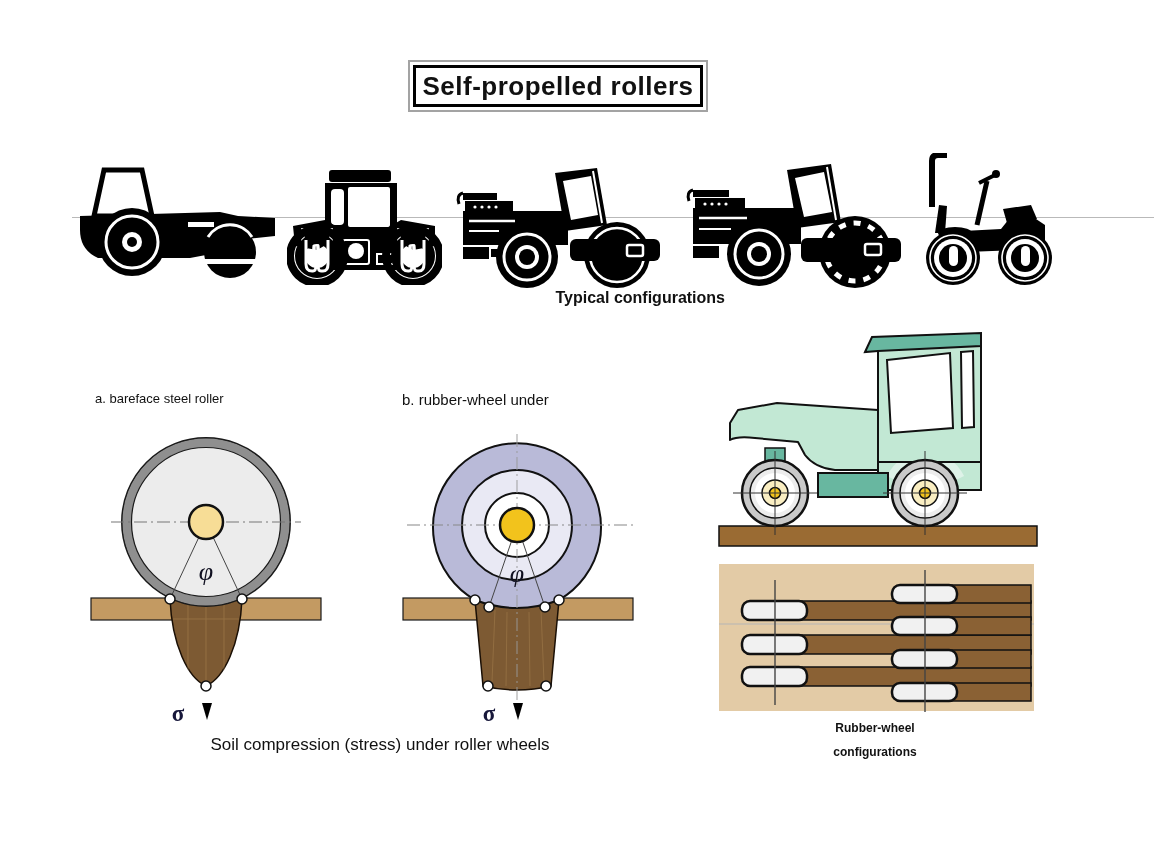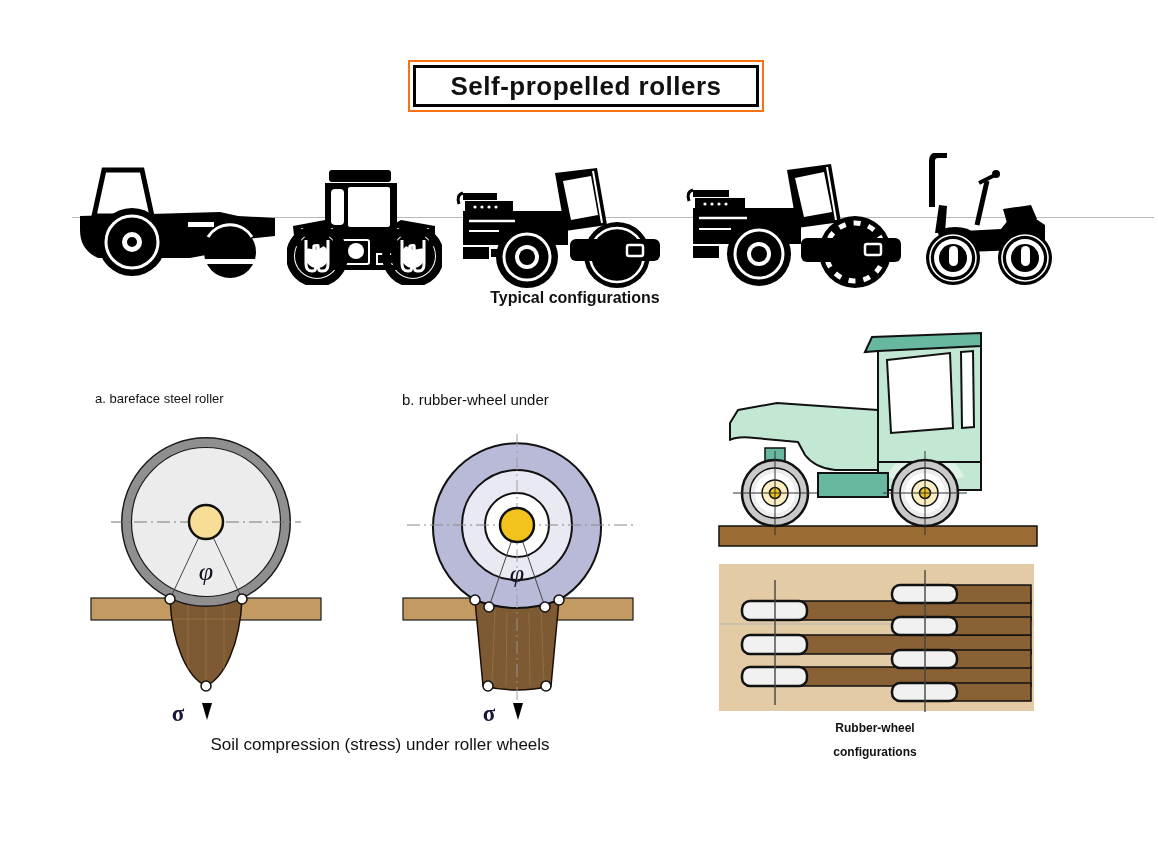--- a/index.html
+++ b/index.html
@@ -1,25 +1,25 @@
 <!DOCTYPE html>
 <html><head>
 <meta charset="utf-8">
 <style>
   html,body{margin:0;padding:0;background:#ffffff;}
   .page{position:relative;width:1158px;height:846px;background:#ffffff;
         font-family:"Liberation Sans",sans-serif;overflow:hidden;color:#111;}
   .abs{position:absolute;}
-  .title-box{left:408px;top:60px;width:356px;height:52px;border:2px solid #f97316;
+  .title-box{left:408px;top:60px;width:300px;height:52px;border:2px solid #a3a3a3;
              padding:3px;box-sizing:border-box;background:#fff;}
   .title-inner{border:3px solid #000;width:100%;height:100%;box-sizing:border-box;
                display:flex;align-items:center;justify-content:center;
                font-size:26px;font-weight:bold;letter-spacing:0.5px;}
   .faint-line{height:1px;background:#b9b9b9;}
-  .cap-top{left:425px;top:289px;width:300px;text-align:center;
+  .cap-top{left:425px;top:289px;width:300px;text-align:right;
            font-size:16px;font-weight:bold;}
   .label-a{left:95px;top:391px;font-size:13px;}
   .label-b{left:402px;top:391px;font-size:15px;}
   .cap-bottom{left:140px;top:735px;width:480px;text-align:center;font-size:17px;}
   .cfg-label{left:765px;top:716px;width:220px;text-align:center;font-size:12px;line-height:24px;font-weight:bold;}
   svg{display:block;}
   .phi{font-family:"Liberation Serif",serif;font-style:italic;font-size:26px;fill:#101020;}
   .sigma{font-family:"Liberation Serif",serif;font-weight:bold;font-size:23px;fill:#17173a;}
 </style>
 </head>

